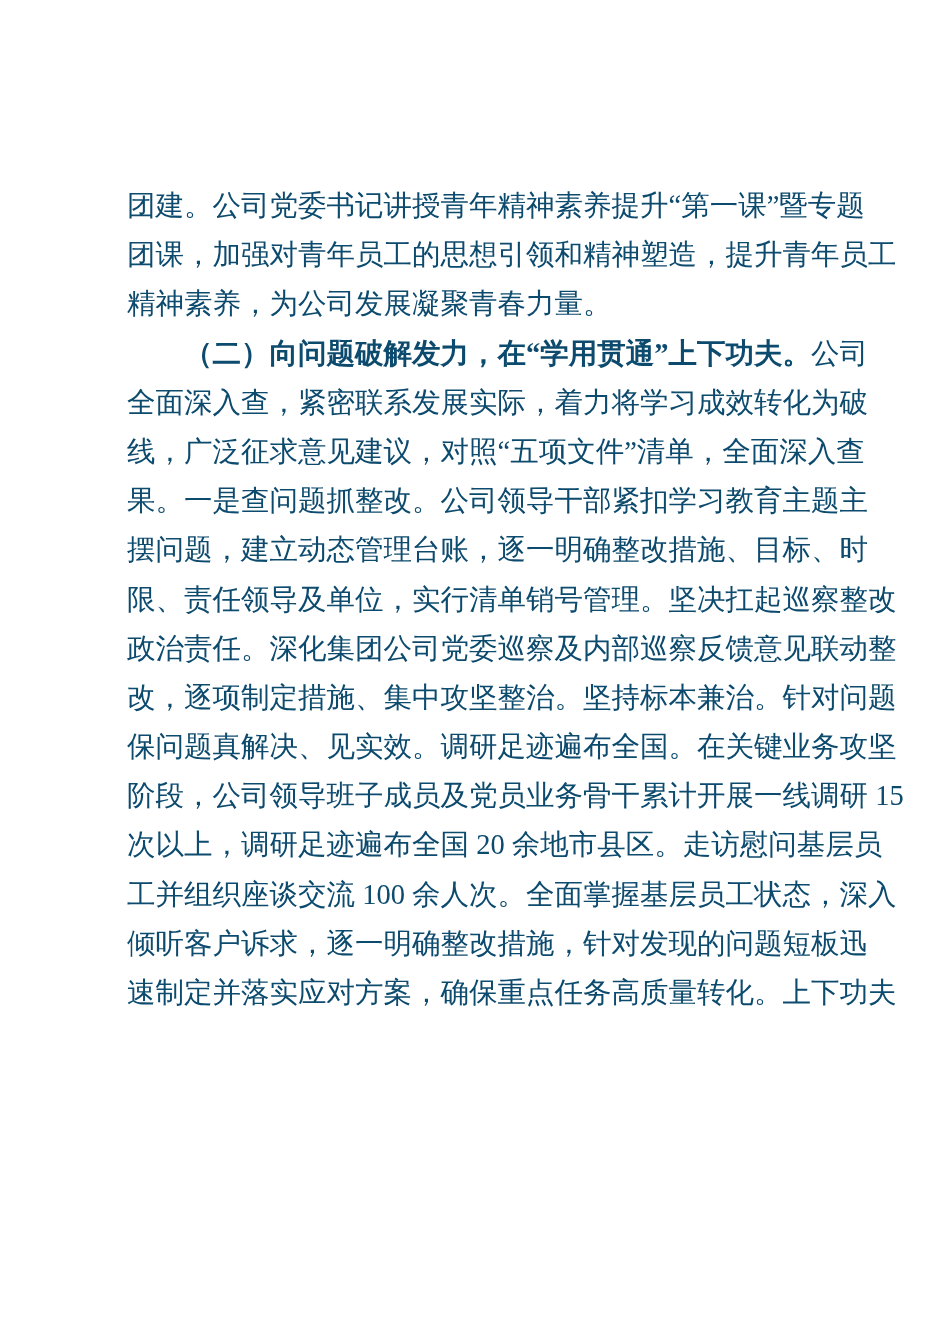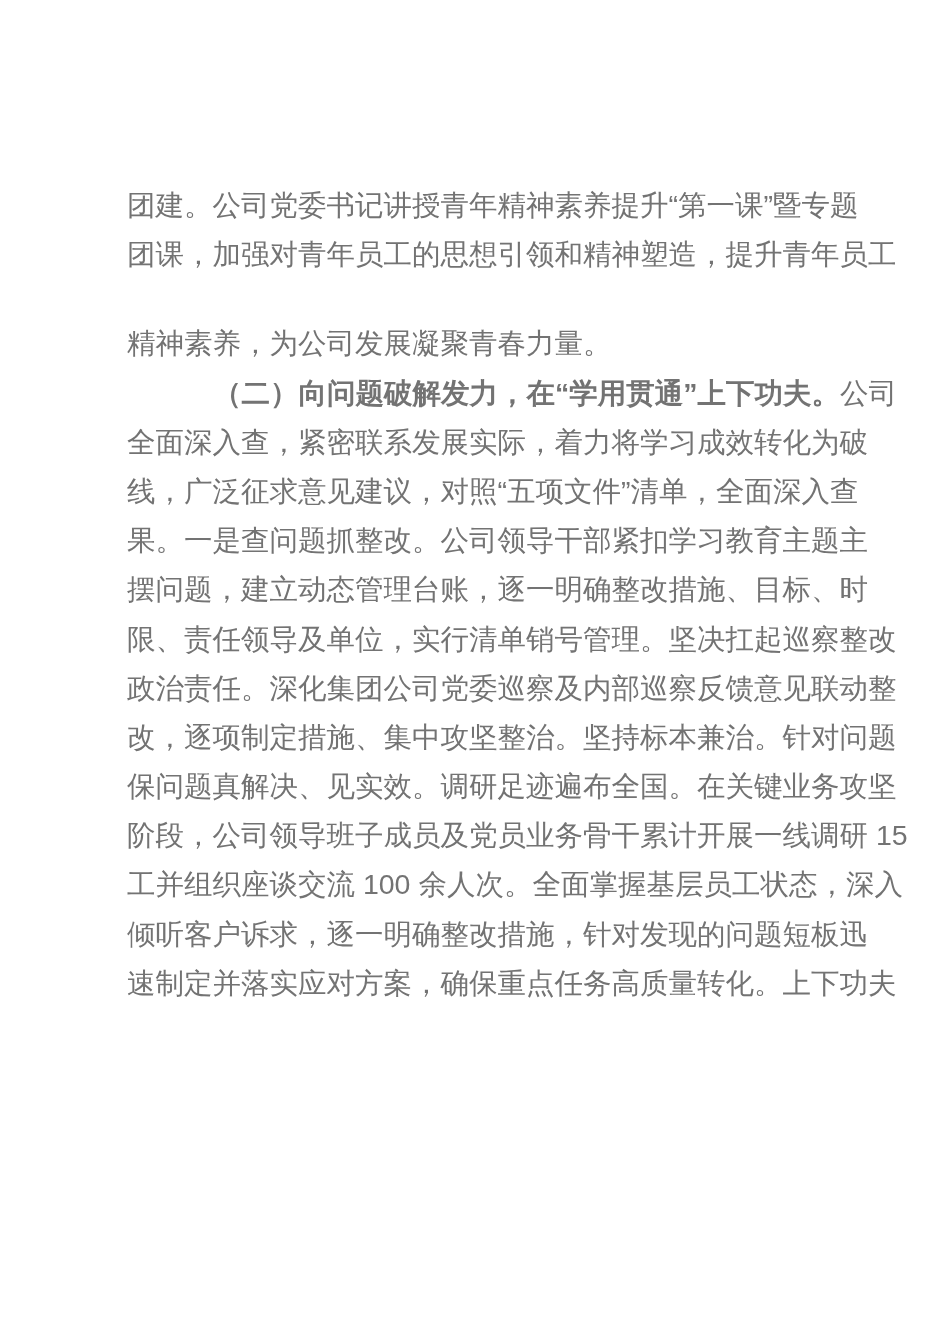--- a/index.html
+++ b/index.html
@@ -2,35 +2,35 @@
 <html><head>
 <meta charset="utf-8">
 <style>
   html, body { margin: 0; padding: 0; background: #ffffff; }
   body { width: 950px; height: 1344px; position: relative; overflow: hidden; }
   .page {
     position: absolute;
     left: 127px;
     top: 181px;
     width: 706px;
-    font-family: Liberation Sans, sans-serif;
+    font-family: Liberation Serif, serif;
     font-size: 28.5px;
     line-height: 49.2px;
-    color: #737373;
+    color: #0c4a6e;
   }
   .line {
     display: block;
     white-space: nowrap;
     text-align: justify;
     text-align-last: justify;
     height: 49.2px;
   }
-  .line.last { text-align-last: left; margin-top: 40px; }
+  .line.last { text-align-last: left; }
   .indent { padding-left: 57px; }
-  .bold { font-weight: bold; margin-left: 29px; }
+  .bold { font-weight: bold; }
 </style>
 </head>
 <body>
 
 <div class="page">
   <div>
     <span class="line">团建。公司党委书记讲授青年精神素养提升“第一课”暨专题</span>
     <span class="line">团课，加强对青年员工的思想引领和精神塑造，提升青年员工</span>
     <span class="line last">精神素养，为公司发展凝聚青春力量。</span>
   </div>
@@ -38,17 +38,18 @@
     <span class="line indent"><span class="bold">（二）向问题破解发力，在“学用贯通”上下功夫。</span><span>公司</span></span>
     <span class="line">全面深入查，紧密联系发展实际，着力将学习成效转化为破</span>
     <span class="line">线，广泛征求意见建议，对照“五项文件”清单，全面深入查</span>
     <span class="line">果。一是查问题抓整改。公司领导干部紧扣学习教育主题主</span>
     <span class="line">摆问题，建立动态管理台账，逐一明确整改措施、目标、时</span>
     <span class="line">限、责任领导及单位，实行清单销号管理。坚决扛起巡察整改</span>
     <span class="line">政治责任。深化集团公司党委巡察及内部巡察反馈意见联动整</span>
     <span class="line">改，逐项制定措施、集中攻坚整治。坚持标本兼治。针对问题</span>
     <span class="line">保问题真解决、见实效。调研足迹遍布全国。在关键业务攻坚</span>
     <span class="line">阶段，公司领导班子成员及党员业务骨干累计开展一线调研 15</span>
+    <span class="line">次以上，调研足迹遍布全国 20 余地市县区。走访慰问基层员</span>
     <span class="line">工并组织座谈交流 100 余人次。全面掌握基层员工状态，深入</span>
     <span class="line">倾听客户诉求，逐一明确整改措施，针对发现的问题短板迅</span>
     <span class="line">速制定并落实应对方案，确保重点任务高质量转化。上下功夫</span>
   </div>
 </div>
 
 </body></html>

